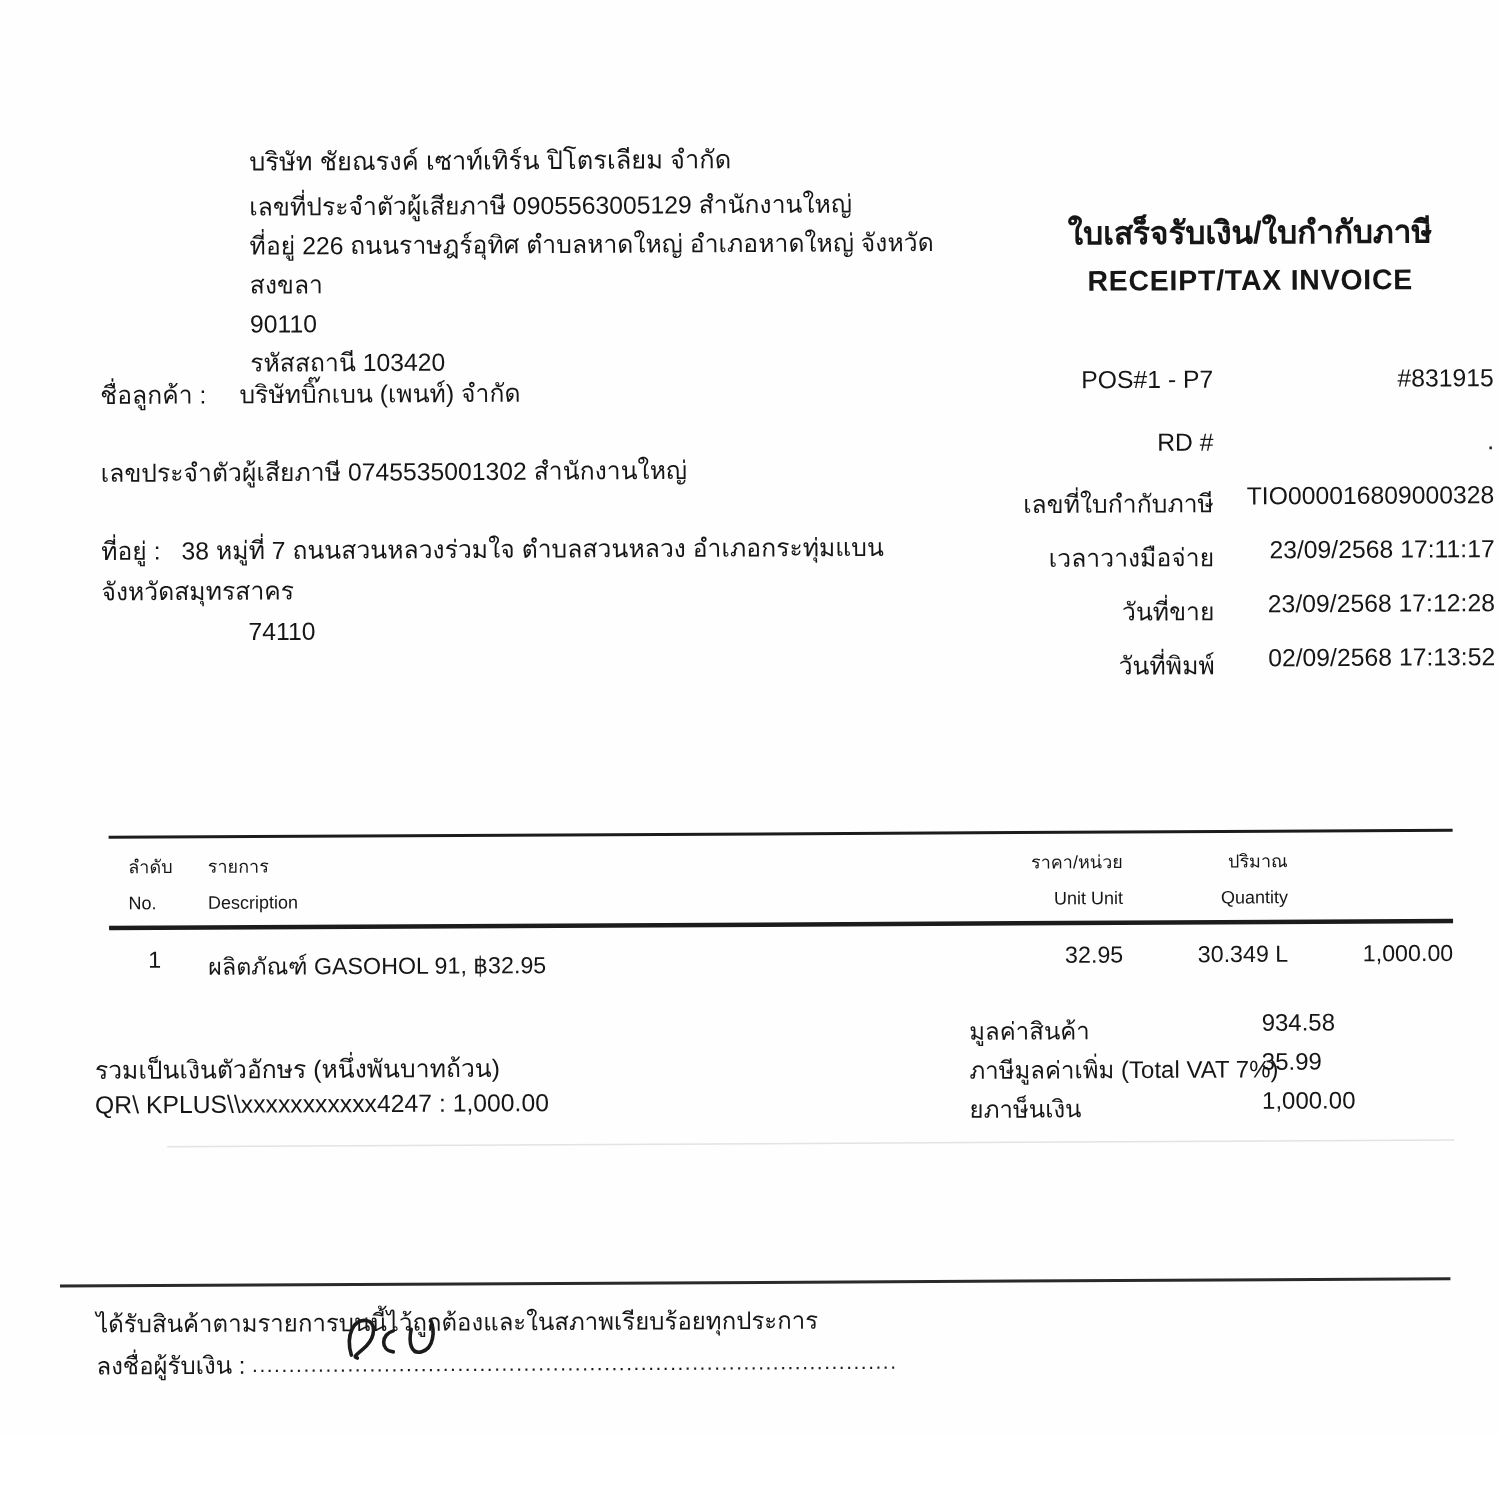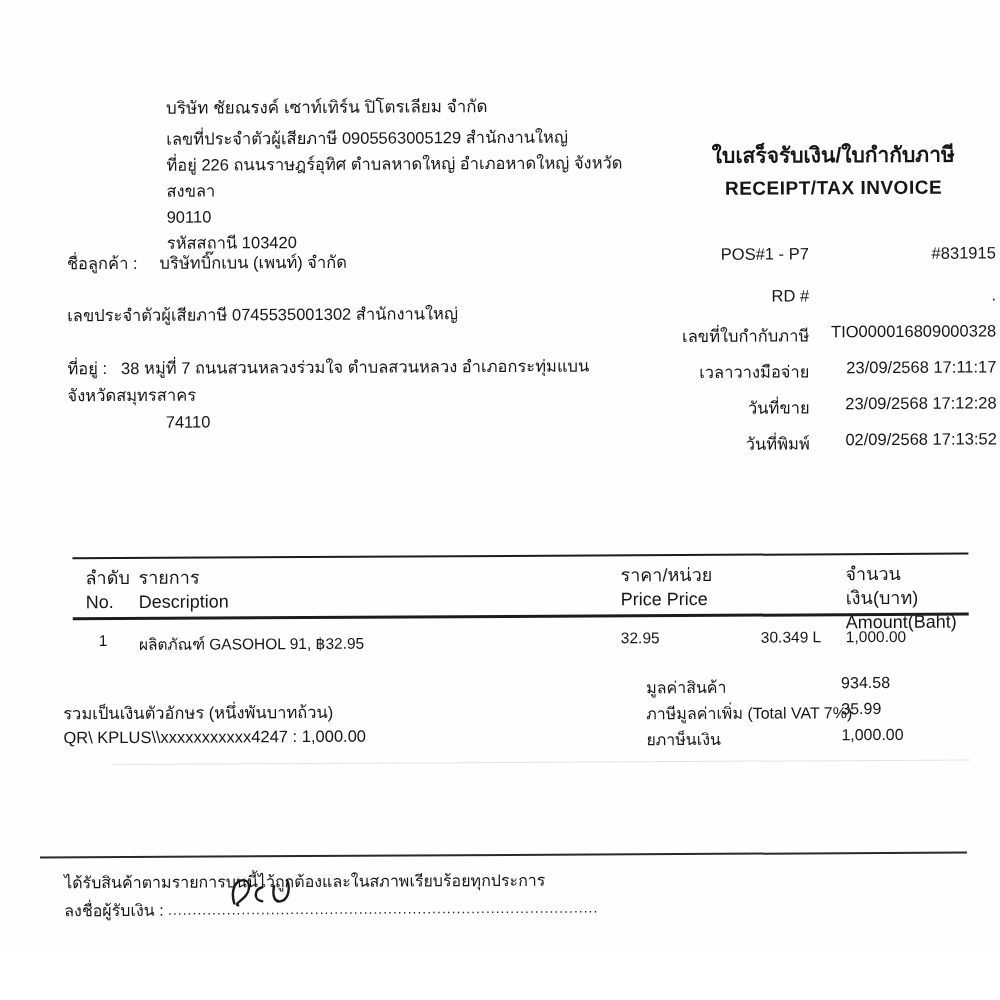--- a/index.html
+++ b/index.html
@@ -21,22 +21,22 @@
   .cust-name{left:68px;top:248px;}
   .cust-tax{left:68px;top:300px;}
   .cust-addr{left:68px;top:353px;line-height:27px;width:570px;}
   .lbl-gap{display:inline-block;min-width:22px;}
   
   .info-row{font-size:16.5px;height:36px;}
   .info-label{position:absolute;right:190px;width:260px;text-align:right;}
   .info-value{position:absolute;left:822px;width:175px;text-align:right;}
   
   .tline{background:#1c1c1c;}
-  .th-cell{font-size:18px;line-height:24px;}
-  .num{}
+  .th-cell{font-size:12px;line-height:24px;}
+  .num{text-align:right;}
   .td-cell{font-size:15.5px;}
   
   .totals-label{position:absolute;left:645px;font-size:16px;}
   .totals-value{position:absolute;left:840px;width:128px;font-size:16px;}
   .amount-words{left:62px;top:698px;font-size:16.5px;}
   .payment-line{left:62px;top:726px;font-size:16.5px;}
   .faint-line{left:110px;top:762px;width:858px;height:1px;background:#e3e3e3;}
   
   .footer-sep{left:38px;top:854px;width:927px;height:2px;background:#2a2a2a;}
   .footer-note{left:62px;top:868px;font-size:16px;}
@@ -102,25 +102,25 @@
     <div class="abs th-cell" style="left:85px;top:564px;">
       <div>ลำดับ</div>
       <div>No.</div>
     </div>
     <div class="abs th-cell" style="left:138px;top:564px;">
       <div>รายการ</div>
       <div>Description</div>
     </div>
     <div class="abs th-cell num" style="left:620px;top:564px;width:128px;">
       <div>ราคา/หน่วย</div>
-      <div>Price Price</div>
+      <div>Unit Unit</div>
     </div>
-    <div class="abs th-cell num" style="left:845px;top:564px;width:123px;">
-      <div>จำนวนเงิน(บาท)</div>
-      <div>Amount(Baht)</div>
+    <div class="abs th-cell num" style="left:760px;top:564px;width:98px;">
+      <div>ปริมาณ</div>
+      <div>Quantity</div>
     </div>
 
     <div class="abs tline" style="left:72px;top:615px;width:896px;height:3px;"></div>
 
     <div>
       <div class="abs td-cell" style="left:98px;top:630px;">1</div>
       <div class="abs td-cell" style="left:138px;top:630px;">ผลิตภัณฑ์ GASOHOL 91, ฿32.95</div>
       <div class="abs td-cell num" style="left:620px;top:630px;width:128px;">32.95</div>
       <div class="abs td-cell num" style="left:760px;top:630px;width:98px;">30.349 L</div>
       <div class="abs td-cell num" style="left:845px;top:630px;width:123px;">1,000.00</div>

